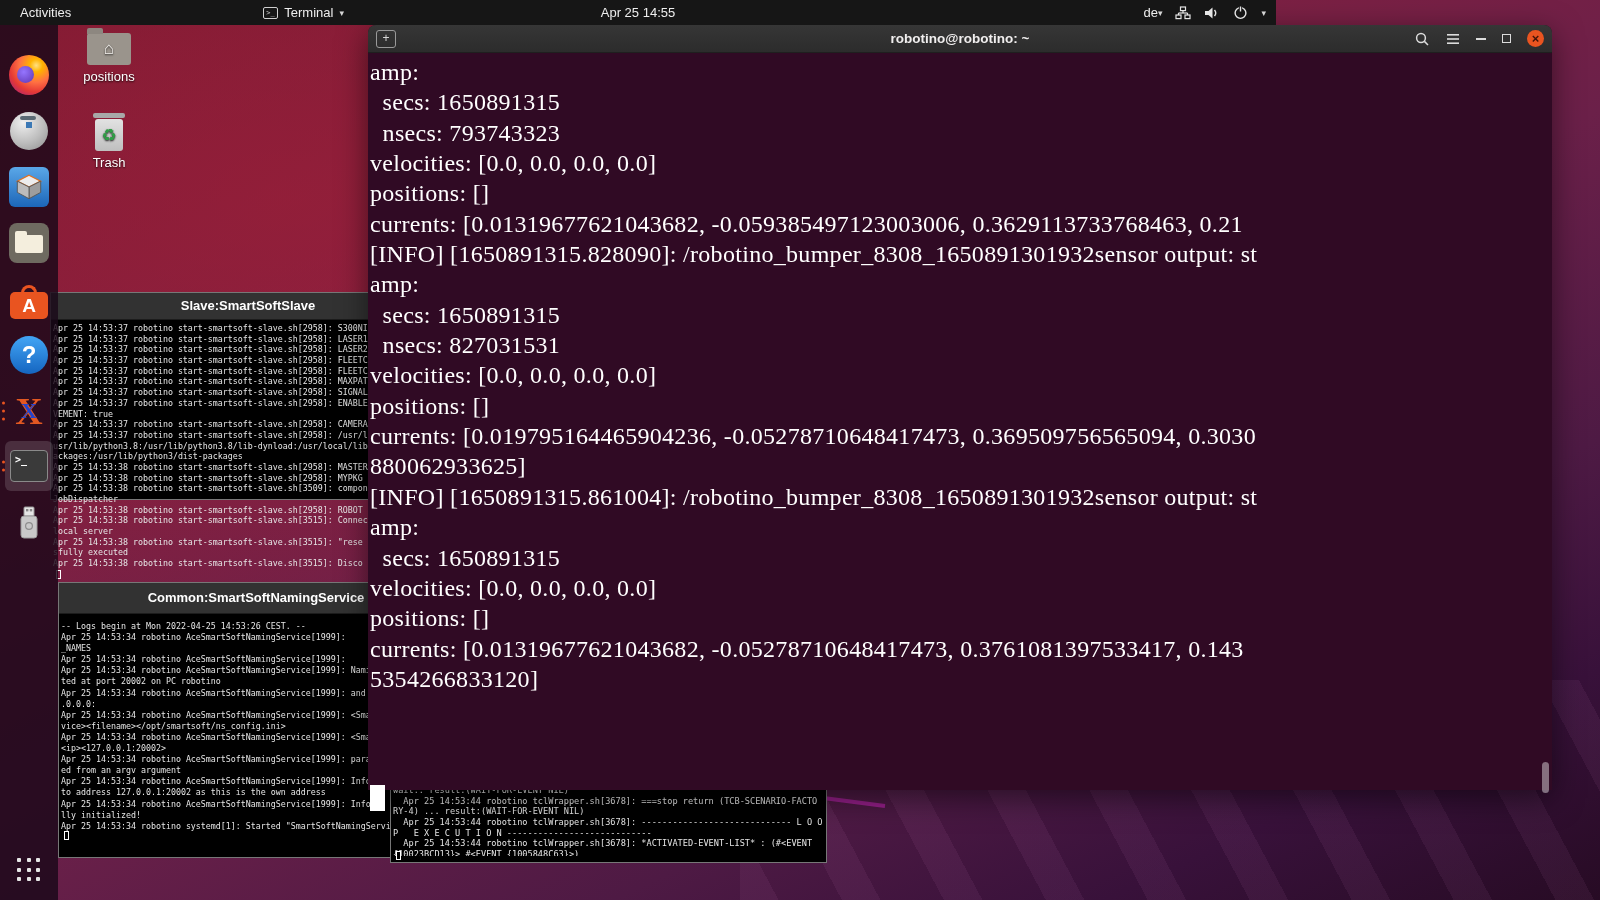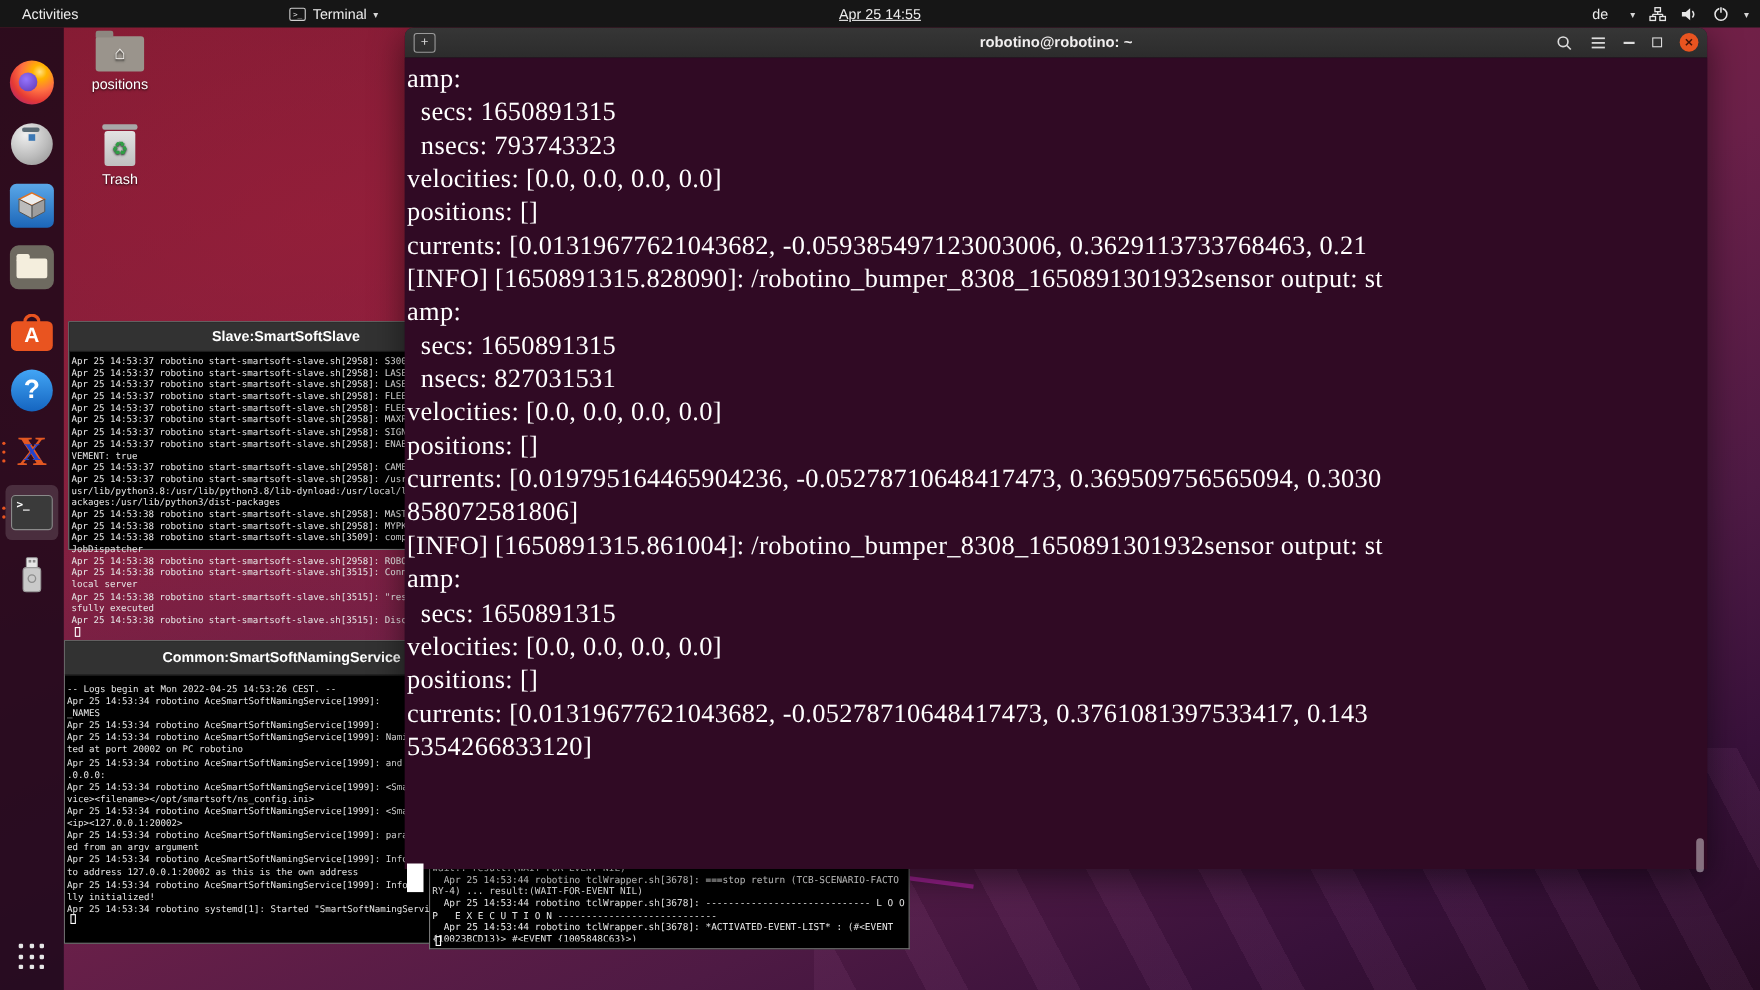--- a/index.html
+++ b/index.html
@@ -6,30 +6,30 @@
     font-family:"Liberation Sans",sans-serif;position:relative;background:#2e0d28;}
   
   .wallpaper{position:absolute;inset:0;z-index:0;
     background:
       radial-gradient(1200px 700px at 18% 22%, rgba(160,30,55,.55), rgba(160,30,55,0) 60%),
       linear-gradient(155deg,#7c1a31 0%,#832040 28%,#6b2049 52%,#4e1a44 72%,#38113a 86%,#270b24 100%);}
   .wallpaper .streaks{position:absolute;right:0;bottom:0;width:860px;height:220px;
     background:repeating-linear-gradient(62deg, rgba(255,160,235,.06) 0 34px, rgba(0,0,0,0) 34px 90px);}
   .wp-chevron{position:absolute;z-index:0;}
   
-  .topbar{position:absolute;left:0;top:0;width:1600px;height:25px;background:#161616;z-index:40;
+  .topbar{position:absolute;left:0;top:0;width:1276px;height:25px;background:#161616;z-index:40;
     display:flex;align-items:center;color:#eeeeee;font-size:13px;}
   .tb-left{display:flex;align-items:center;gap:14px;padding-left:16px;}
   .tb-activities{padding:0 4px;}
   .tb-appmenu{display:flex;align-items:center;gap:6px;margin-left:188px;}
   .tb-termglyph{width:15px;height:12px;border:1px solid #cfcfcf;border-radius:2px;
     font-size:7px;line-height:10px;color:#cfcfcf;text-align:left;padding-left:2px;box-sizing:border-box;
     font-family:"DejaVu Sans Mono",monospace;}
   .tb-caret{font-size:9px;color:#d6d6d6;}
-  .tb-clock{position:absolute;left:50%;top:0;transform:translateX(-50%);line-height:25px;text-decoration:underline;}
+  .tb-clock{position:absolute;left:50%;top:0;transform:translateX(-50%);line-height:25px;}
   .tb-right{position:absolute;right:10px;top:0;height:25px;display:flex;align-items:center;gap:13px;}
   .tb-icon svg{display:block;}
   
   .dock{position:absolute;left:0;top:25px;width:58px;height:875px;background:rgba(26,9,25,.82);z-index:30;}
   .dock-item{position:absolute;left:0;width:58px;height:52px;display:flex;align-items:center;justify-content:center;}
   .dock-dots{position:absolute;left:2px;top:50%;transform:translateY(-50%);display:flex;flex-direction:column;gap:5px;}
   .dock-dots i{width:3px;height:3px;border-radius:50%;background:#e95420;display:block;}
   .focus-tile{position:absolute;left:5px;top:1px;width:48px;height:50px;background:rgba(255,255,255,.14);
     border-radius:6px;}
   .ico-firefox{width:40px;height:40px;border-radius:50%;position:relative;
@@ -120,21 +120,21 @@
   <div style="margin-top:4px;">positions</div>
 </div>
 <div class="desk-ico" style="left:79px;top:113px;">
   <div class="trash-lid"></div>
   <div class="trash-body">
     <span>♻</span>
   </div>
   <div style="margin-top:4px;">Trash</div>
 </div>
 
-<div class="xwin" style="left:62px;top:292px;width:396px;height:208px;z-index:2;">
+<div class="xwin" style="left:50px;top:292px;width:396px;height:208px;z-index:2;">
   <div class="xtitle" style="height:26px;line-height:26px;"><span>Slave:SmartSoftSlave</span></div>
   <div class="xbody" style="height:260px;padding:3px 2px 0 2px;"><div class="xline">Apr 25 14:53:37 robotino start-smartsoft-slave.sh[2958]: S300NI</div><div class="xline">Apr 25 14:53:37 robotino start-smartsoft-slave.sh[2958]: LASER1</div><div class="xline">Apr 25 14:53:37 robotino start-smartsoft-slave.sh[2958]: LASER2</div><div class="xline">Apr 25 14:53:37 robotino start-smartsoft-slave.sh[2958]: FLEETC</div><div class="xline">Apr 25 14:53:37 robotino start-smartsoft-slave.sh[2958]: FLEETC</div><div class="xline">Apr 25 14:53:37 robotino start-smartsoft-slave.sh[2958]: MAXPAT</div><div class="xline">Apr 25 14:53:37 robotino start-smartsoft-slave.sh[2958]: SIGNAL</div><div class="xline">Apr 25 14:53:37 robotino start-smartsoft-slave.sh[2958]: ENABLE</div><div class="xline">VEMENT: true</div><div class="xline">Apr 25 14:53:37 robotino start-smartsoft-slave.sh[2958]: CAMERA</div><div class="xline">Apr 25 14:53:37 robotino start-smartsoft-slave.sh[2958]: /usr/l</div><div class="xline">usr/lib/python3.8:/usr/lib/python3.8/lib-dynload:/usr/local/lib</div><div class="xline">ackages:/usr/lib/python3/dist-packages</div><div class="xline">Apr 25 14:53:38 robotino start-smartsoft-slave.sh[2958]: MASTER</div><div class="xline">Apr 25 14:53:38 robotino start-smartsoft-slave.sh[2958]: MYPKG</div><div class="xline">Apr 25 14:53:38 robotino start-smartsoft-slave.sh[3509]: compon</div><div class="xline">JobDispatcher</div><div class="xline">Apr 25 14:53:38 robotino start-smartsoft-slave.sh[2958]: ROBOT</div><div class="xline">Apr 25 14:53:38 robotino start-smartsoft-slave.sh[3515]: Connec</div><div class="xline">local server</div><div class="xline">Apr 25 14:53:38 robotino start-smartsoft-slave.sh[3515]: "rese</div><div class="xline">sfully executed</div><div class="xline">Apr 25 14:53:38 robotino start-smartsoft-slave.sh[3515]: Disco</div></div>
   <span class="xcursor" style="position:absolute;left:3px;top:277px;"></span>
 </div>
 
 <div class="xwin" style="left:58px;top:582px;width:396px;height:276px;z-index:3;">
   <div class="xtitle" style="height:30px;line-height:30px;"><span>Common:SmartSoftNamingService</span></div>
   <div class="xbody" style="height:244px;padding:7px 2px 0 2px;--lh:11.1px;"><div class="xline tall" style="height: 11.1px; line-height: 11.1px;">-- Logs begin at Mon 2022-04-25 14:53:26 CEST. --</div><div class="xline tall" style="height: 11.1px; line-height: 11.1px;">Apr 25 14:53:34 robotino AceSmartSoftNamingService[1999]:</div><div class="xline tall" style="height: 11.1px; line-height: 11.1px;">_NAMES</div><div class="xline tall" style="height: 11.1px; line-height: 11.1px;">Apr 25 14:53:34 robotino AceSmartSoftNamingService[1999]:</div><div class="xline tall" style="height: 11.1px; line-height: 11.1px;">Apr 25 14:53:34 robotino AceSmartSoftNamingService[1999]: Nami</div><div class="xline tall" style="height: 11.1px; line-height: 11.1px;">ted at port 20002 on PC robotino</div><div class="xline tall" style="height: 11.1px; line-height: 11.1px;">Apr 25 14:53:34 robotino AceSmartSoftNamingService[1999]: and</div><div class="xline tall" style="height: 11.1px; line-height: 11.1px;">.0.0.0:</div><div class="xline tall" style="height: 11.1px; line-height: 11.1px;">Apr 25 14:53:34 robotino AceSmartSoftNamingService[1999]: &lt;Sma</div><div class="xline tall" style="height: 11.1px; line-height: 11.1px;">vice&gt;&lt;filename&gt;&lt;/opt/smartsoft/ns_config.ini&gt;</div><div class="xline tall" style="height: 11.1px; line-height: 11.1px;">Apr 25 14:53:34 robotino AceSmartSoftNamingService[1999]: &lt;Sma</div><div class="xline tall" style="height: 11.1px; line-height: 11.1px;">&lt;ip&gt;&lt;127.0.0.1:20002&gt;</div><div class="xline tall" style="height: 11.1px; line-height: 11.1px;">Apr 25 14:53:34 robotino AceSmartSoftNamingService[1999]: para</div><div class="xline tall" style="height: 11.1px; line-height: 11.1px;">ed from an argv argument</div><div class="xline tall" style="height: 11.1px; line-height: 11.1px;">Apr 25 14:53:34 robotino AceSmartSoftNamingService[1999]: Info</div><div class="xline tall" style="height: 11.1px; line-height: 11.1px;">to address 127.0.0.1:20002 as this is the own address</div><div class="xline tall" style="height: 11.1px; line-height: 11.1px;">Apr 25 14:53:34 robotino AceSmartSoftNamingService[1999]: Info:</div><div class="xline tall" style="height: 11.1px; line-height: 11.1px;">lly initialized!</div><div class="xline tall" style="height: 11.1px; line-height: 11.1px;">Apr 25 14:53:34 robotino systemd[1]: Started "SmartSoftNamingService".</div></div>
   <span class="xcursor" style="position:absolute;left:3px;top:248px;"></span>
 </div>
@@ -174,21 +174,21 @@
       <div class="tline">velocities: [0.0, 0.0, 0.0, 0.0]</div>
       <div class="tline">positions: []</div>
       <div class="tline">currents: [0.01319677621043682, -0.059385497123003006, 0.3629113733768463, 0.21</div>
       <div class="tline">[INFO] [1650891315.828090]: /robotino_bumper_8308_1650891301932sensor output: st</div>
       <div class="tline">amp:</div>
       <div class="tline">  secs: 1650891315</div>
       <div class="tline">  nsecs: 827031531</div>
       <div class="tline">velocities: [0.0, 0.0, 0.0, 0.0]</div>
       <div class="tline">positions: []</div>
       <div class="tline">currents: [0.019795164465904236, -0.05278710648417473, 0.369509756565094, 0.3030</div>
-      <div class="tline">858072581806]</div>
+      <div class="tline">880062933625]</div>
       <div class="tline">[INFO] [1650891315.861004]: /robotino_bumper_8308_1650891301932sensor output: st</div>
       <div class="tline">amp:</div>
       <div class="tline">  secs: 1650891315</div>
       <div class="tline">velocities: [0.0, 0.0, 0.0, 0.0]</div>
       <div class="tline">positions: []</div>
       <div class="tline">currents: [0.01319677621043682, -0.05278710648417473, 0.3761081397533417, 0.143</div>
       <div class="tline">5354266833120]</div>
     </div>
   <div class="block-cursor" style="top:760px;"></div>
   <div class="scroll-thumb" style="top:737px;"></div>
@@ -281,21 +281,21 @@
   <div class="tb-left">
     <span class="tb-activities">Activities</span>
   </div>
   <div class="tb-appmenu">
     <span class="tb-termglyph">&gt;_</span>
     <span>Terminal</span>
     <span class="tb-caret">▾</span>
   </div>
   <div class="tb-clock">Apr 25 14:55</div>
   <div class="tb-right">
-    <span style="display:flex;align-items:center;gap:20px;">
+    <span style="display:flex;align-items:center;gap:0;">
       <span>de</span>
       <span class="tb-caret">▾</span>
     </span>
     <span class="tb-icon">
       <svg width="16" height="14" viewBox="0 0 16 14">
         <rect x="5.5" y="1" width="5" height="3.6" fill="none" stroke="#e6e6e6" stroke-width="1.2"></rect>
         <line x1="8" y1="4.6" x2="8" y2="7" stroke="#e6e6e6" stroke-width="1.2"></line>
         <line x1="3.5" y1="7" x2="12.5" y2="7" stroke="#e6e6e6" stroke-width="1.2"></line>
         <line x1="3.5" y1="7" x2="3.5" y2="9" stroke="#e6e6e6" stroke-width="1.2"></line>
         <line x1="12.5" y1="7" x2="12.5" y2="9" stroke="#e6e6e6" stroke-width="1.2"></line>

